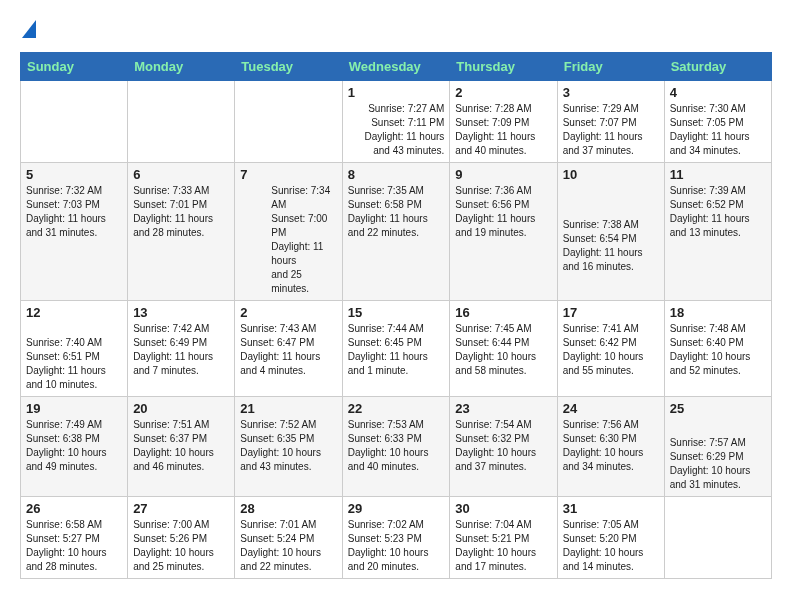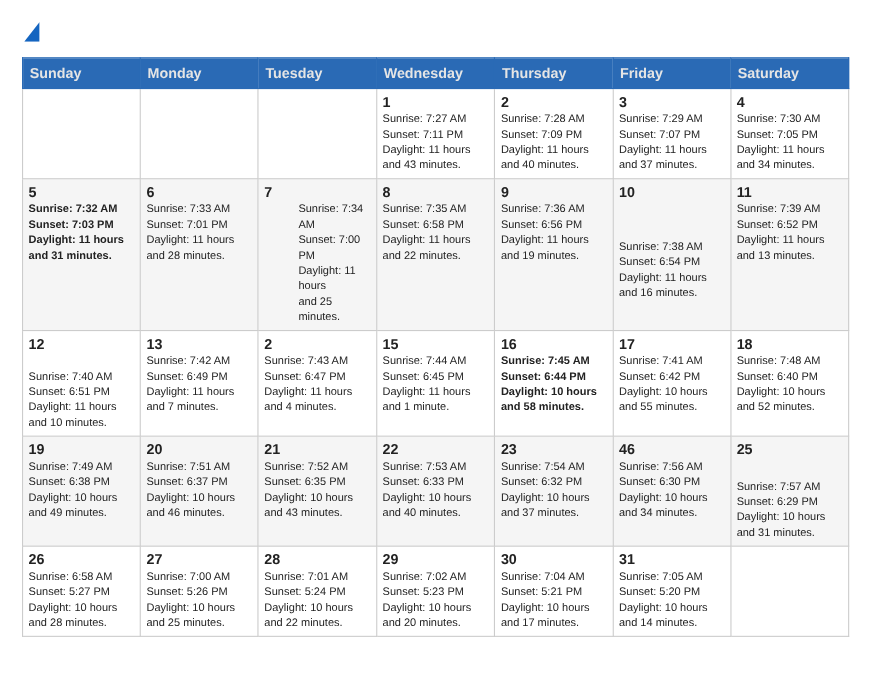--- a/index.html
+++ b/index.html
@@ -32,21 +32,21 @@
     .location {
       font-size: 16px;
       color: #444;
     }
     .calendar {
       width: 100%;
       border-collapse: collapse;
     }
     .calendar th {
       background-color: #2a6ab5;
-      color: #e5e5e5;
+      color: #86efac;
       text-align: left;
       padding: 6px 6px;
       font-size: 13px;
       border: 1px solid #2a6ab5;
     }
     .calendar td {
       border: 1px solid #ccc;
       vertical-align: top;
       padding: 4px 5px;
       width: 108px;
@@ -123,21 +123,21 @@
         <th>Saturday</th>
       </tr>
   </thead>
   <tbody id="calendar-body">
   <tr>
         <td class="empty-cell"></td>
         <td class="empty-cell"></td>
         <td class="empty-cell"></td>
         <td>
           <div class="day-number">1</div>
-          <div class="day-info" style="white-space: pre-line;">Sunrise: 7:27 AM
+          <div class="day-info" style="white-space: pre-line; text-align: right;">Sunrise: 7:27 AM
 Sunset: 7:11 PM
 Daylight: 11 hours
 and 43 minutes.</div>
         </td>
         <td>
           <div class="day-number">2</div>
           <div class="day-info" style="white-space: pre-line;">Sunrise: 7:28 AM
 Sunset: 7:09 PM
 Daylight: 11 hours
 and 40 minutes.</div>
@@ -153,21 +153,21 @@
           <div class="day-number">4</div>
           <div class="day-info" style="white-space: pre-line;">Sunrise: 7:30 AM
 Sunset: 7:05 PM
 Daylight: 11 hours
 and 34 minutes.</div>
         </td>
       </tr>
       <tr>
         <td>
           <div class="day-number">5</div>
-          <div class="day-info" style="white-space: pre-line; font-weight: bold;">Sunrise: 7:32 AM
+          <div class="day-info" style="white-space: pre-line;">Sunrise: 7:32 AM
 Sunset: 7:03 PM
 Daylight: 11 hours
 and 31 minutes.</div>
         </td>
         <td>
           <div class="day-number">6</div>
           <div class="day-info" style="white-space: pre-line;">Sunrise: 7:33 AM
 Sunset: 7:01 PM
 Daylight: 11 hours
 and 28 minutes.</div>
@@ -232,21 +232,21 @@
         </td>
         <td>
           <div class="day-number">15</div>
           <div class="day-info" style="white-space: pre-line;">Sunrise: 7:44 AM
 Sunset: 6:45 PM
 Daylight: 11 hours
 and 1 minute.</div>
         </td>
         <td>
           <div class="day-number">16</div>
-          <div class="day-info" style="white-space: pre-line; font-weight: bold;">Sunrise: 7:45 AM
+          <div class="day-info" style="white-space: pre-line;">Sunrise: 7:45 AM
 Sunset: 6:44 PM
 Daylight: 10 hours
 and 58 minutes.</div>
         </td>
         <td>
           <div class="day-number">17</div>
           <div class="day-info" style="white-space: pre-line;">Sunrise: 7:41 AM
 Sunset: 6:42 PM
 Daylight: 10 hours
 and 55 minutes.</div>
@@ -289,21 +289,21 @@
 and 40 minutes.</div>
         </td>
         <td>
           <div class="day-number">23</div>
           <div class="day-info" style="white-space: pre-line;">Sunrise: 7:54 AM
 Sunset: 6:32 PM
 Daylight: 10 hours
 and 37 minutes.</div>
         </td>
         <td>
-          <div class="day-number">46</div>
+          <div class="day-number">24</div>
           <div class="day-info" style="white-space: pre-line;">Sunrise: 7:56 AM
 Sunset: 6:30 PM
 Daylight: 10 hours
 and 34 minutes.</div>
         </td>
         <td>
           <div class="day-number">25</div>
           <div class="day-info" style="white-space: pre-line; margin-top: 20px;">Sunrise: 7:57 AM
 Sunset: 6:29 PM
 Daylight: 10 hours

